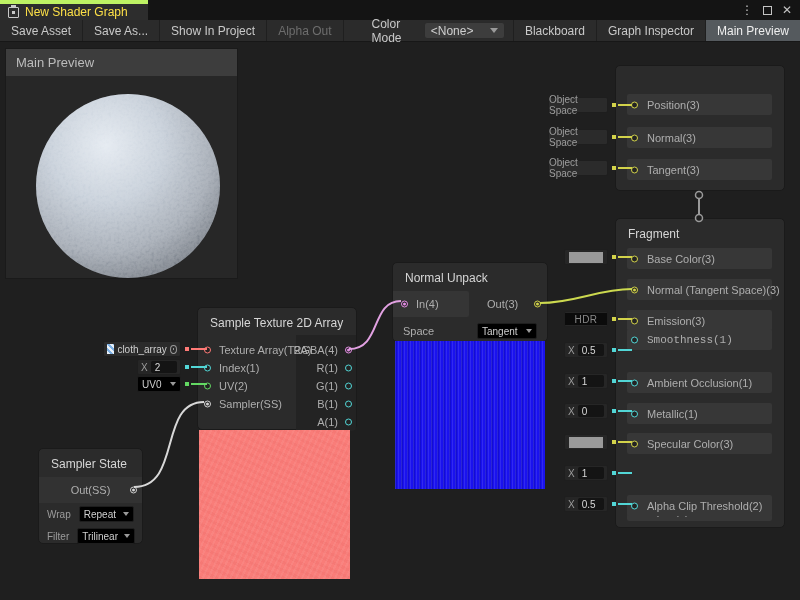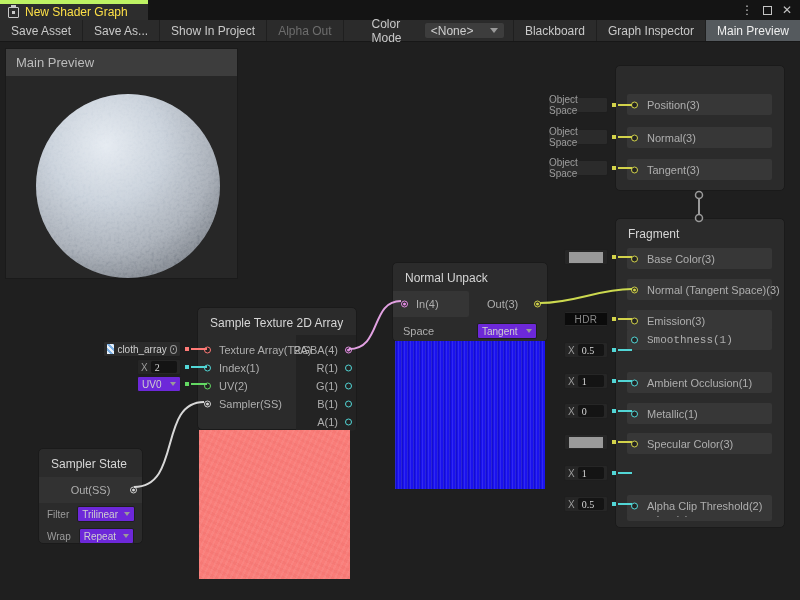--- a/index.html
+++ b/index.html
@@ -60,32 +60,32 @@
 
   
   .wrow { position:absolute; height:16px; display:flex; align-items:center; z-index:6; }
   .stub-dot { width:4px; height:4px; background:var(--c); margin-left:4px; }
   .stub-line { height:2px; background:var(--c); flex:1 1 auto; margin-left:2px; }
   .wbox { background:#2b2b2b; border:1px solid #1e1e1e; border-radius:2px; height:16px;
     display:flex; align-items:center; color:#9c9c9c; font-size:10px; }
   .wbox.objspace { width:60px; justify-content:center; }
   .wbox.xfield { width:44px; padding:0 3px; gap:3px; background:#262626; }
   .xval { background:#141414; border-radius:2px; color:#d8d8d8; flex:1; height:12px;
-    display:flex; align-items:center; padding-left:4px;font-family:Liberation Serif, serif; }
+    display:flex; align-items:center; padding-left:4px; }
   .wbox.swatch { width:44px; background:#262626; justify-content:center; }
   .swatch-inner { width:34px; height:11px; background:#9a9a9a; }
   .wbox.hdrw { width:44px; background:#262626; justify-content:center; }
   .hdr-inner { width:48px; height:12px; background:#0b0b0b; color:#8a8a8a; font-size:10px;
     display:flex; align-items:center; justify-content:center; letter-spacing:.5px; }
   .wbox.texfield { width:78px; padding:0 3px; gap:3px; color:#cfcfcf; }
   .tex-icon { width:10px; height:10px; background:
     linear-gradient(45deg,#7fb2e5 25%,#e8f0f8 25%,#e8f0f8 50%,#7fb2e5 50%,#7fb2e5 75%,#e8f0f8 75%); background-size:6px 6px; }
   .picker { width:9px; height:9px; border:1px solid #9a9a9a; border-radius:50%; position:relative; margin-left:auto; }
   .picker::after { content:''; position:absolute; inset:2.5px; background:#9a9a9a; border-radius:50%; }
-  .wbox.dd { width:44px; background:#6d28d9; justify-content:space-between; padding:0 4px; color:#cfcfcf; }
+  .wbox.dd { width:44px; background:#000000; justify-content:space-between; padding:0 4px; color:#cfcfcf; }
   .dd-arrow.sm { border-left-width:3px; border-right-width:3px; border-top-width:4px; }
 
   
   .st-body { position:relative; height:95px; }
   .st-out-col { position:absolute; right:0; top:-1px; bottom:0; width:60px; background:#232323; border-radius:0 0 4px 0; }
   .st-inrow { position:absolute; left:0; height:17px; display:flex; align-items:center; }
   .st-inrow .port { left:6px; }
   .st-inrow .rlabel { margin-left:21px; }
   .st-outrow { position:absolute; right:0; width:60px; height:17px; display:flex; align-items:center; justify-content:flex-end; }
   .st-outrow .rlabel { margin-right:18px; }
@@ -401,33 +401,33 @@
       background-image:repeating-linear-gradient(90deg, rgba(255,255,255,0.10) 0 1px, transparent 1px 3px),
       repeating-linear-gradient(90deg, rgba(0,0,120,0.25) 0 2px, transparent 2px 6px);"></div>
 
     <div class="node" style="left:38px; top:406px; width:105px; height:96px;">
       <div class="node-title">Sampler State</div>
       <div class="ss-outrow">
         <span class="rlabel">Out(SS)</span>
         <span class="port right p-ss connected" style="right:5px;"></span>
       </div>
       <div class="ss-prow">
+        <span class="plabel">Wrap</span>
+        <div class="wbox dd">
+          <span>Repeat</span>
+          <span class="dd-arrow sm"></span>
+        </div>
+      </div>
+      <div class="ss-prow">
         <span class="plabel">Filter</span>
         <div class="wbox dd">
           <span>Trilinear</span>
           <span class="dd-arrow sm"></span>
         </div>
       </div>
-      <div class="ss-prow">
-        <span class="plabel">Wrap</span>
-        <div class="wbox dd">
-          <span>Repeat</span>
-          <span class="dd-arrow sm"></span>
-        </div>
-      </div>
     </div>
 
     <svg class="edges">
 
       <path d="M 134 445 C 182 445, 158 360, 204 360" stroke="#d8d8d8" stroke-width="2" fill="none"></path>
 
       <path d="M 349 307 C 382 307, 370 259, 401 259" stroke="#e2a1e2" stroke-width="2" fill="none"></path>
 
       <path d="M 540 261 C 575 261, 598 247, 632 247" stroke="#ccd94f" stroke-width="2" fill="none"></path>
 

